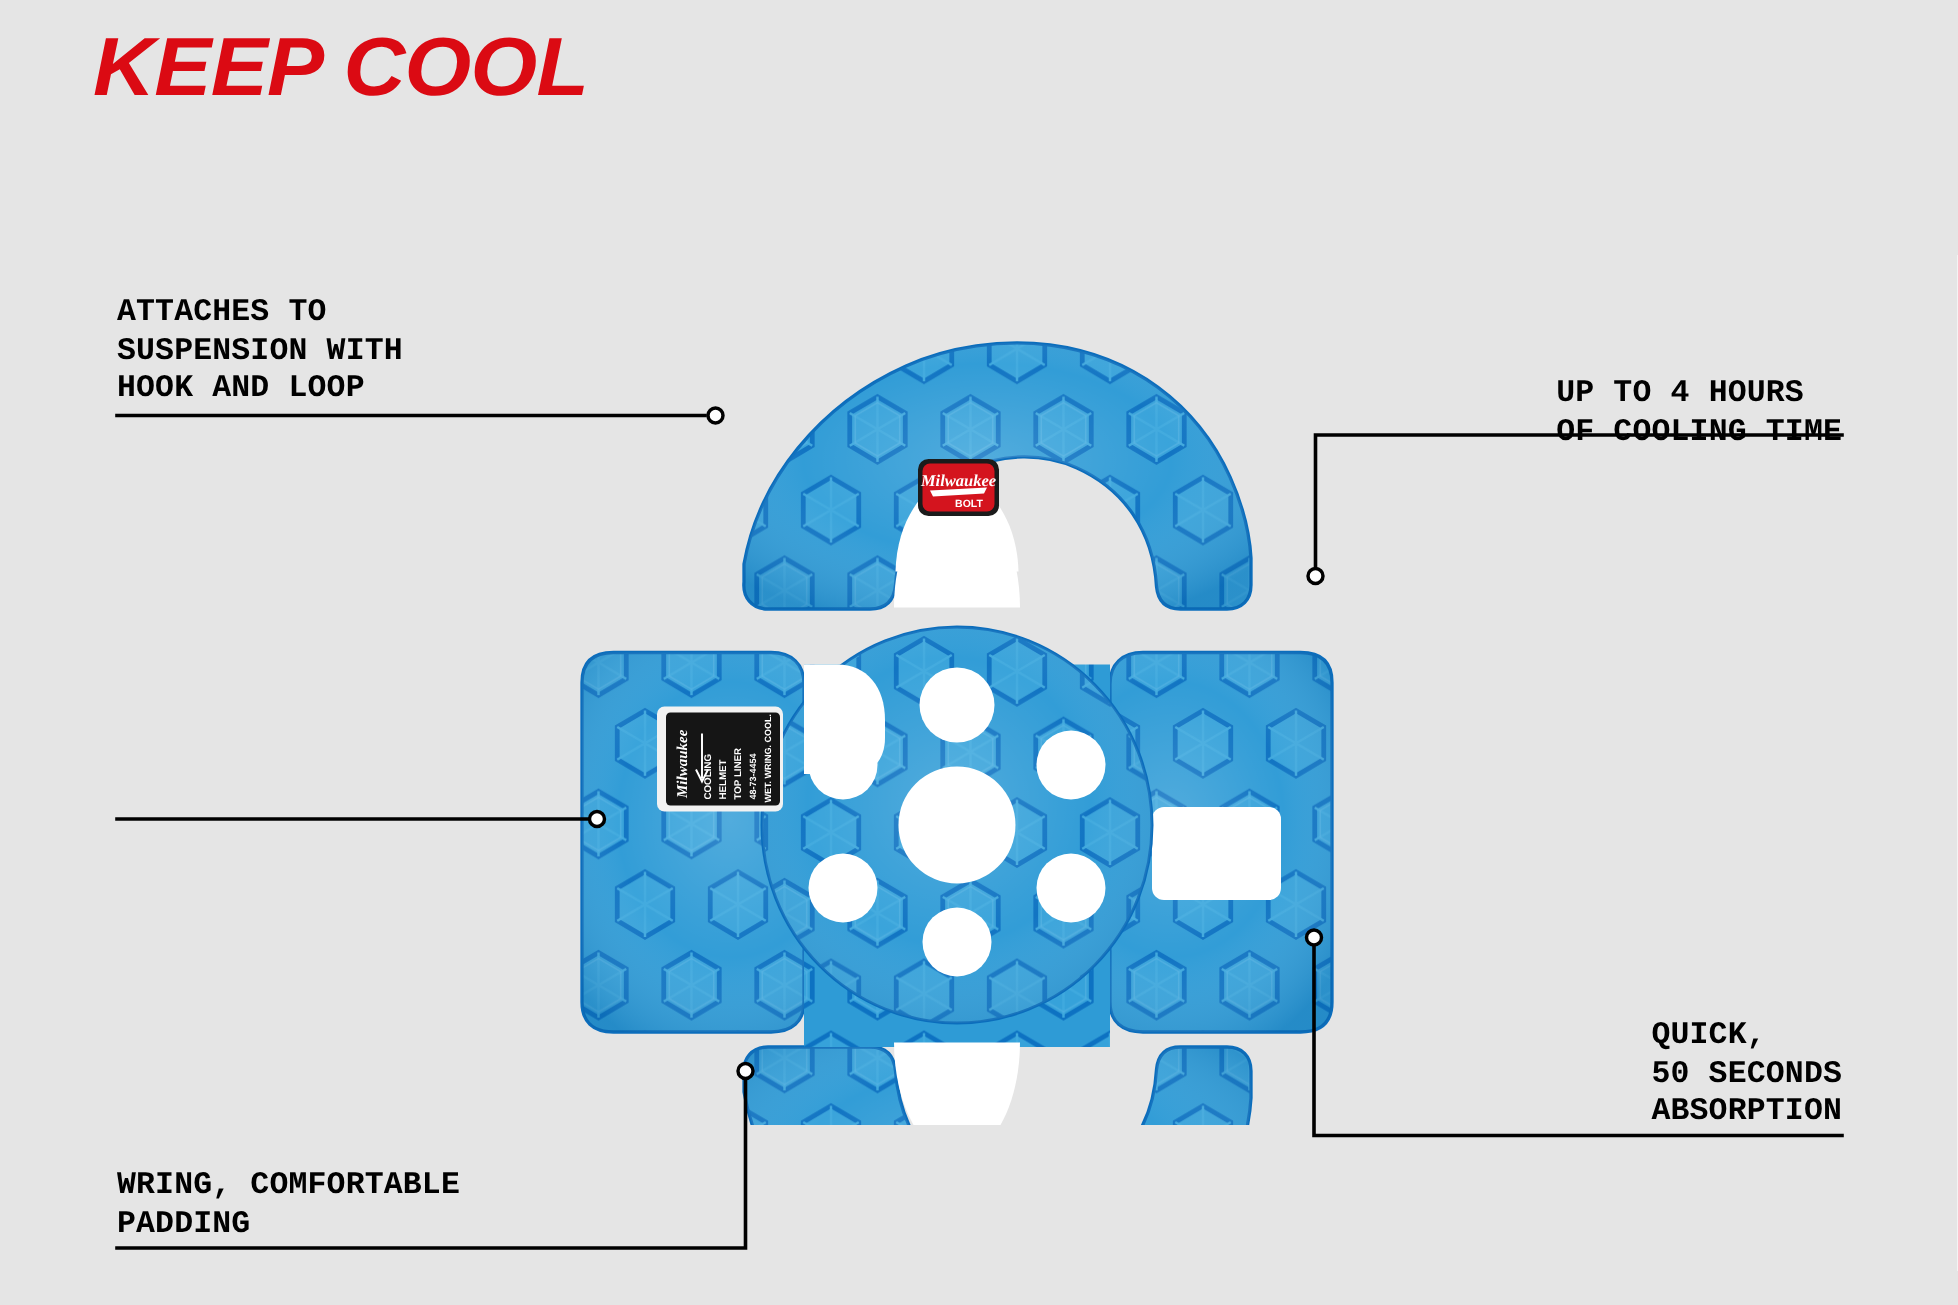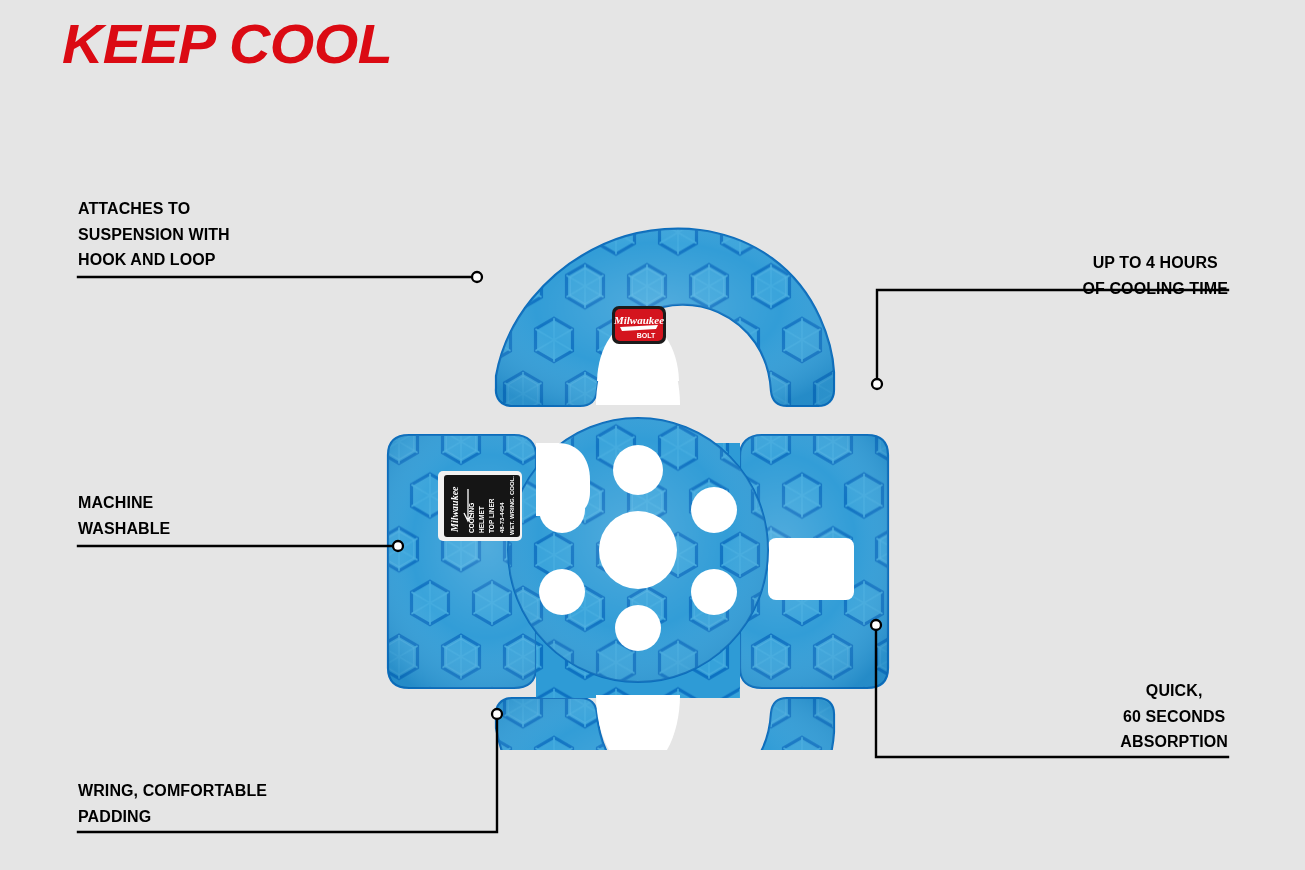--- a/index.html
+++ b/index.html
@@ -31,30 +31,30 @@
     letter-spacing: -0.5px;
     color: #DB0A13;
     white-space: nowrap;
     transform: scaleX(1.04);
     transform-origin: left center;
   }
 
   
   .callout {
     position: absolute;
-    font-family: Liberation Sans, sans-serif;
+    font-family: Liberation Mono, monospace;
     font-weight: bold;
-    font-size: 16px;
+    font-size: 21px;
     line-height: 25.5px;
     letter-spacing: 0.1px;
     color: #000000;
     white-space: pre;
   }
   .callout.left  { text-align: left; }
-  .callout.right { text-align: center; }
+  .callout.right { text-align: left; }
 
   
   #leaders {
     position: absolute;
     left: 0;
     top: 0;
     width: 1305px;
     height: 870px;
     pointer-events: none;
   }
@@ -405,26 +405,24 @@
       <circle cx="497" cy="714" r="5"></circle>
       <circle cx="877" cy="384" r="5"></circle>
       <circle cx="876" cy="625" r="5"></circle>
     </g>
   </svg>
 
   <div class="callout left" style="left:78px; top:196px;">ATTACHES TO
 SUSPENSION WITH
 HOOK AND LOOP</div>
 
-  <div class="callout left" style="left:78px; top:490px;">MACHINE
-WASHABLE</div>
 
   <div class="callout left" style="left:78px; top:778px;">WRING, COMFORTABLE
 PADDING</div>
 
   <div class="callout right" style="right:77px; top:250px;">UP TO 4 HOURS
 OF COOLING TIME</div>
 
   <div class="callout right" style="right:77px; top:678px;">QUICK,
-60 SECONDS
+50 SECONDS
 ABSORPTION</div>
 
 </div>
 
 </body></html>

